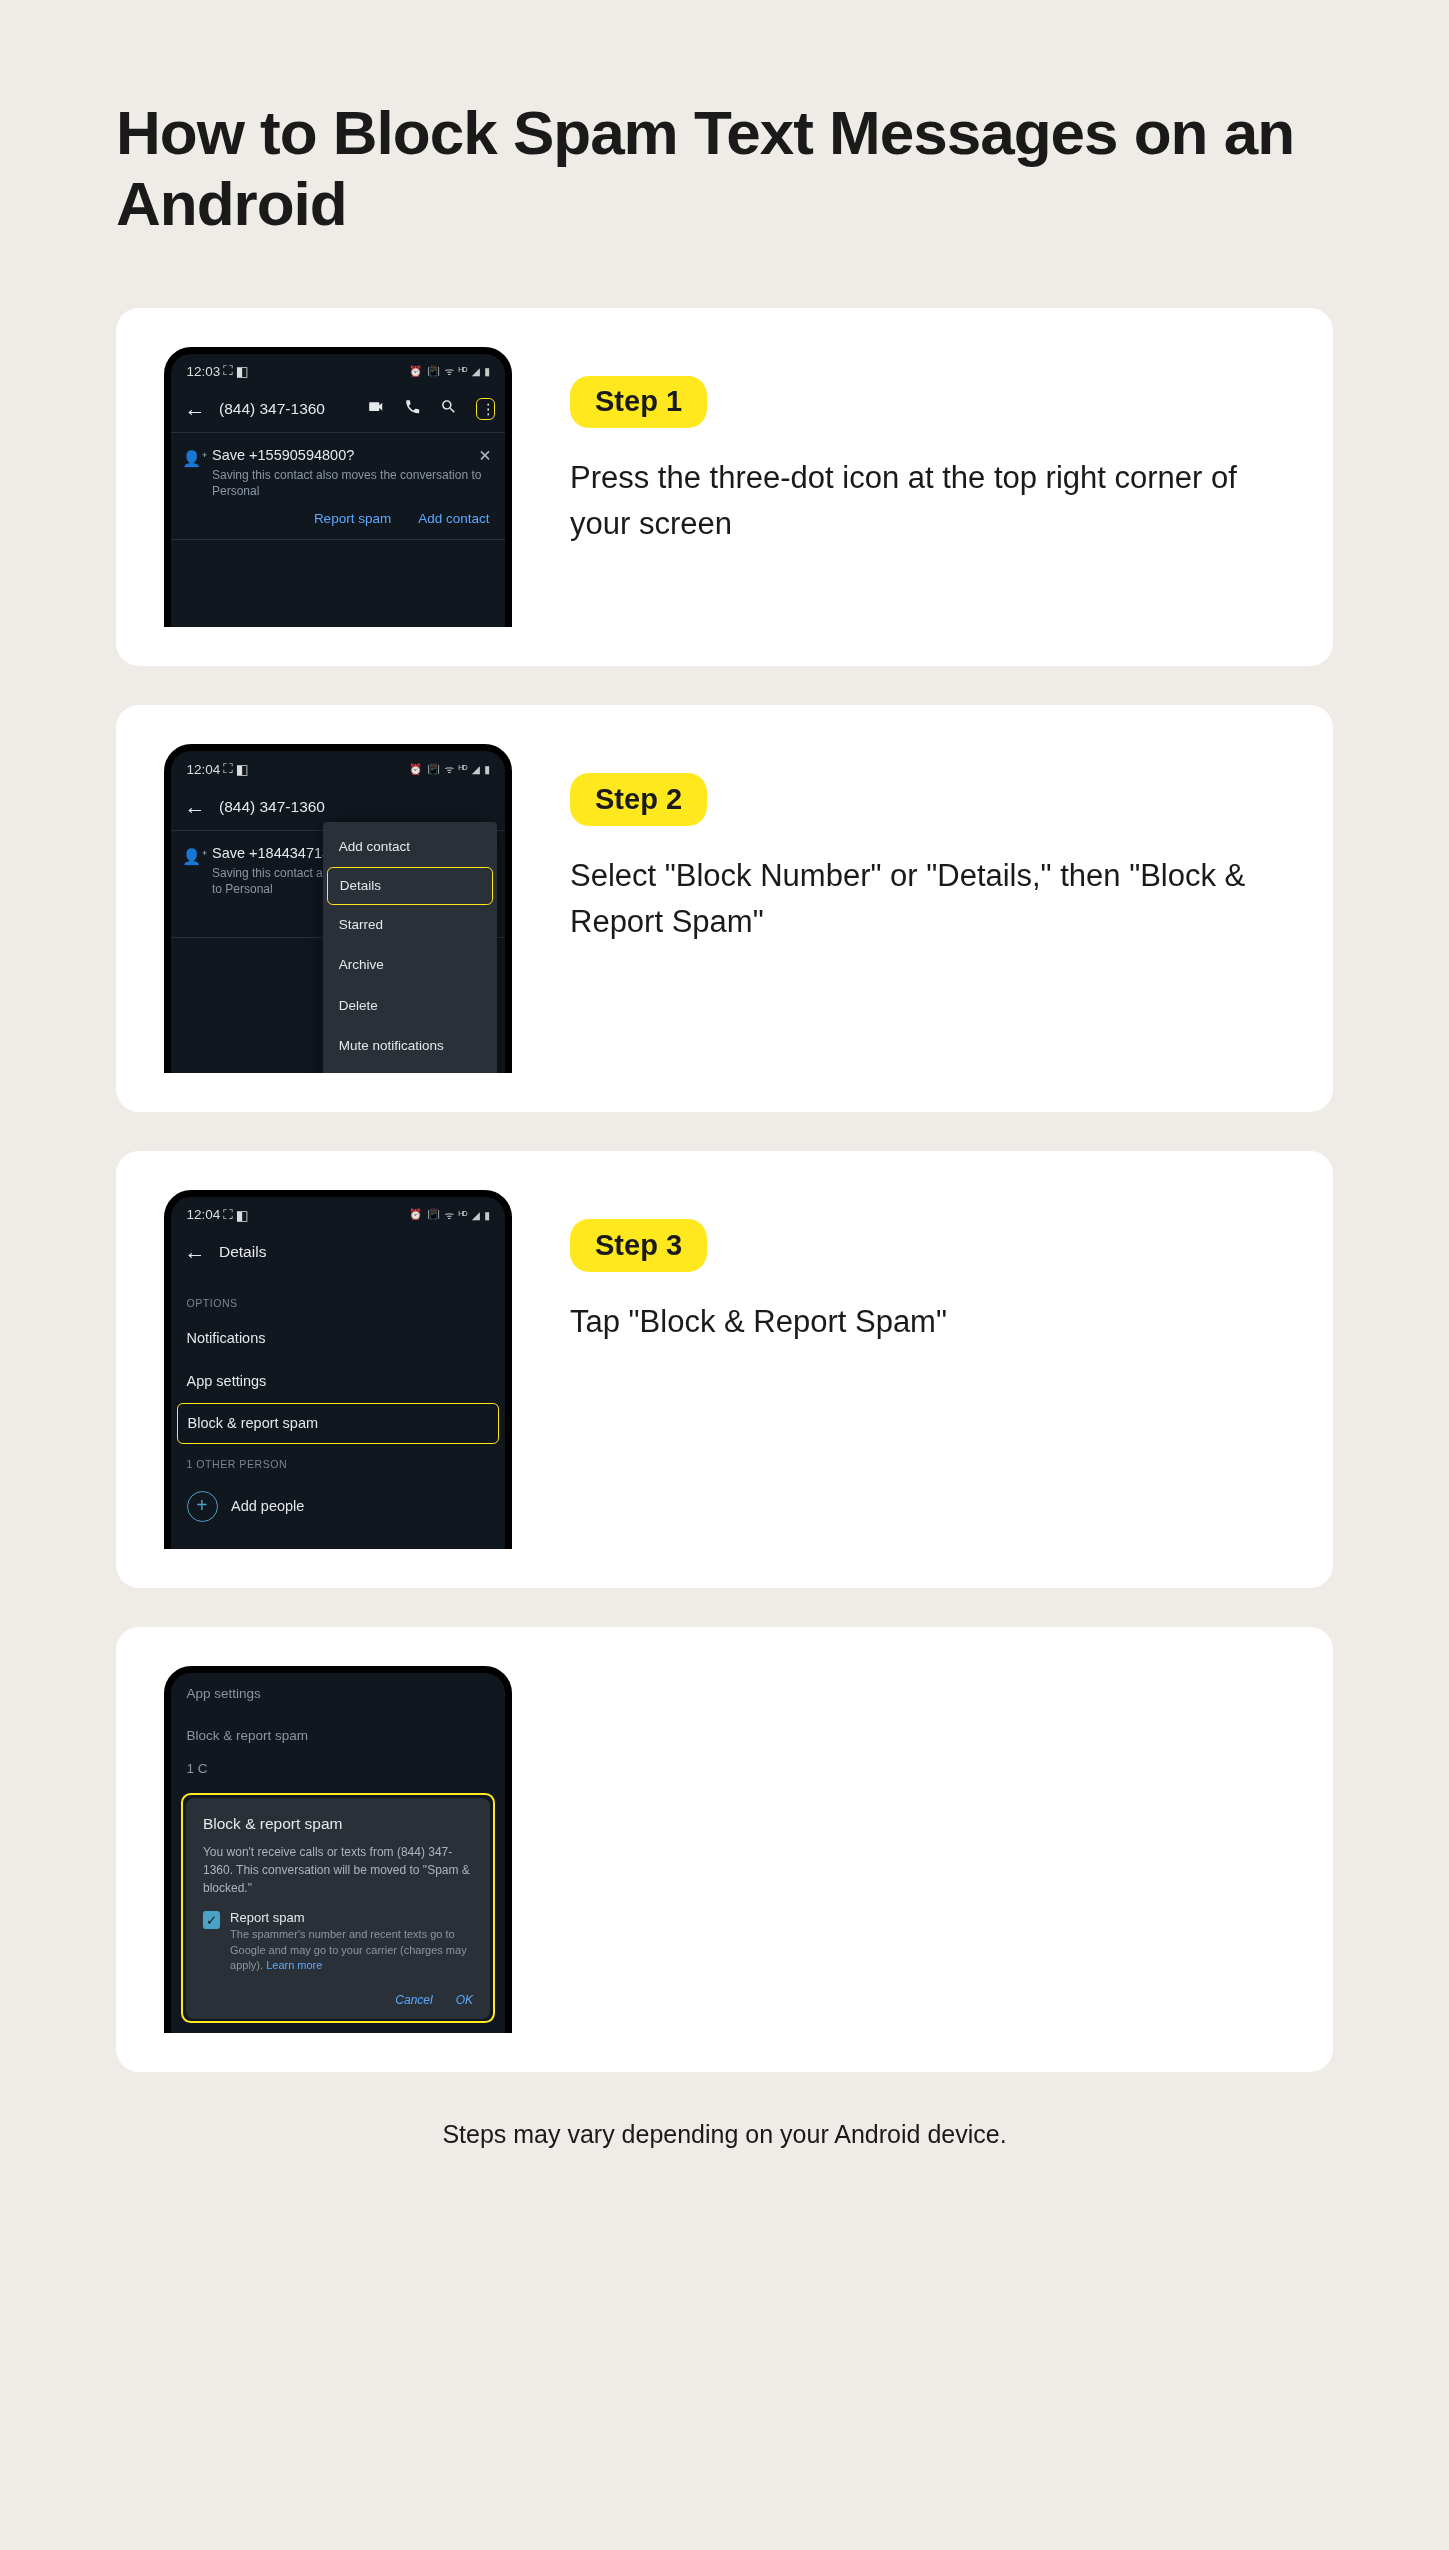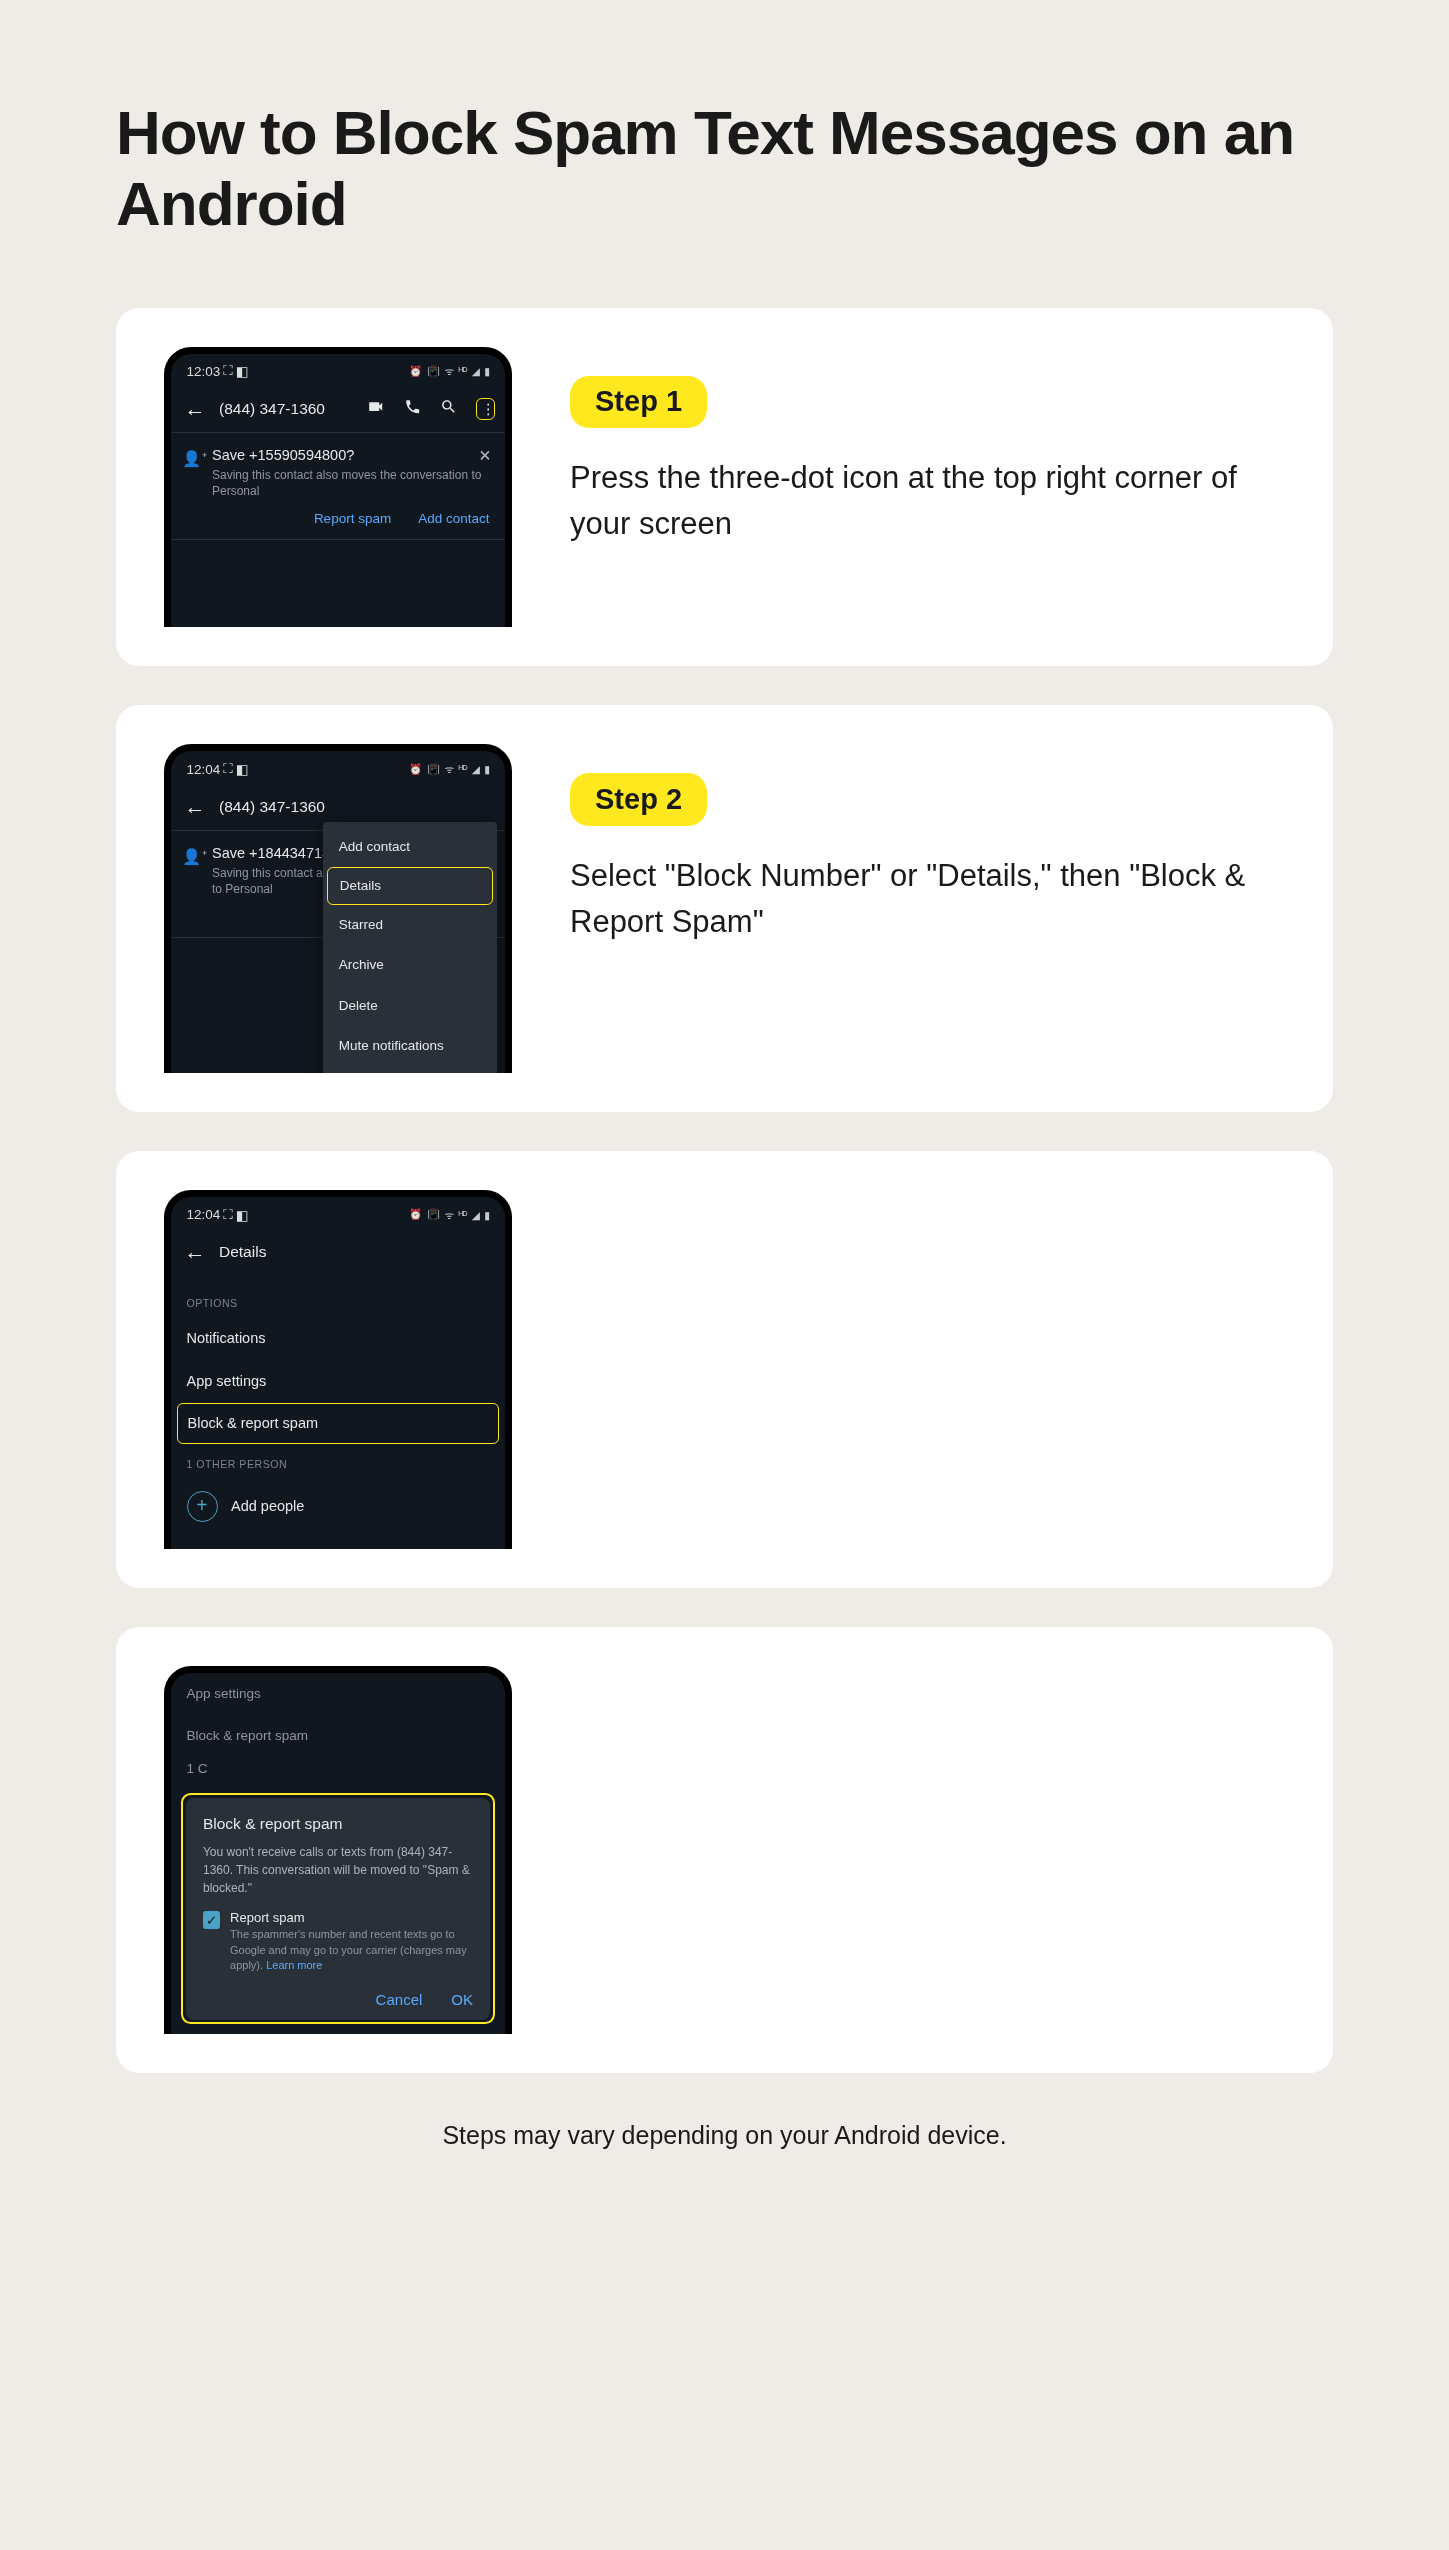--- a/index.html
+++ b/index.html
@@ -110,21 +110,21 @@
       background:#2a3038; border-radius:7.7px; padding:17.4px 17.4px 11.6px;
     }
     .dialog .dtitle { font-size:15.5px; color:#e6e8ea; margin-bottom:9.7px;}
     .dialog .dbody { font-size:12px; color:#aab3bf; line-height:1.5; margin-bottom:13.5px;}
     .dialog .cbrow { display:flex; gap:9.7px; align-items:flex-start;}
     .dialog .cb { width:17.4px; height:17.4px; background:#4aa3c4; border-radius:2.9px; display:flex; align-items:center; justify-content:center; color:#11171f; font-size:13.5px; flex-shrink:0; margin-top:1px;}
     .dialog .cblabel-t { font-size:13px; color:#e6e8ea;}
     .dialog .cblabel-s { font-size:11px; color:#8b95a3; line-height:1.4; margin-top:1.9px;}
     .dialog .cblabel-s a { color:#5aa9ff; text-decoration:none;}
     .dialog .dactions { text-align:right; margin-top:17.4px;}
-    .dialog .dactions a { color:#5aa9ff; font-size:15px; margin-left:25px; text-decoration:none;}
+    .dialog .dactions a { color:#5aa9ff; font-size:12px; margin-left:19px; text-decoration:none;font-style:italic;}
     .svg-ico { width:17.4px; height:17.4px; fill:#e6e8ea; }
   </style>
 </head>
 <body>
 
 <h1 class="title">How to Block Spam Text Messages on an Android</h1>
 
 <div class="card">
   <div class="phone-col">
     <div class="phone">
@@ -252,20 +252,24 @@
         <div class="drow">App settings</div>
         <div class="drow hl">Block &amp; report spam</div>
         <div class="sec-label">1 OTHER PERSON</div>
         <div class="addp">
           <div class="circ">+</div>
           <span>Add people</span>
         </div>
       </div>
     </div>
   </div>
+  <div class="text-col">
+    <div class="step-badge">Step 3</div>
+    <div class="step-desc">Tap "Block &amp; Report Spam"</div>
+  </div>
 </div>
 
 <div class="card">
   <div class="phone-col">
     <div class="phone">
       <div class="faded-rows">
         <div class="drow">App settings</div>
         <div class="drow">Block &amp; report spam</div>
         <div class="drow" style="padding-top:3.9px;">1 C</div>
       </div>

